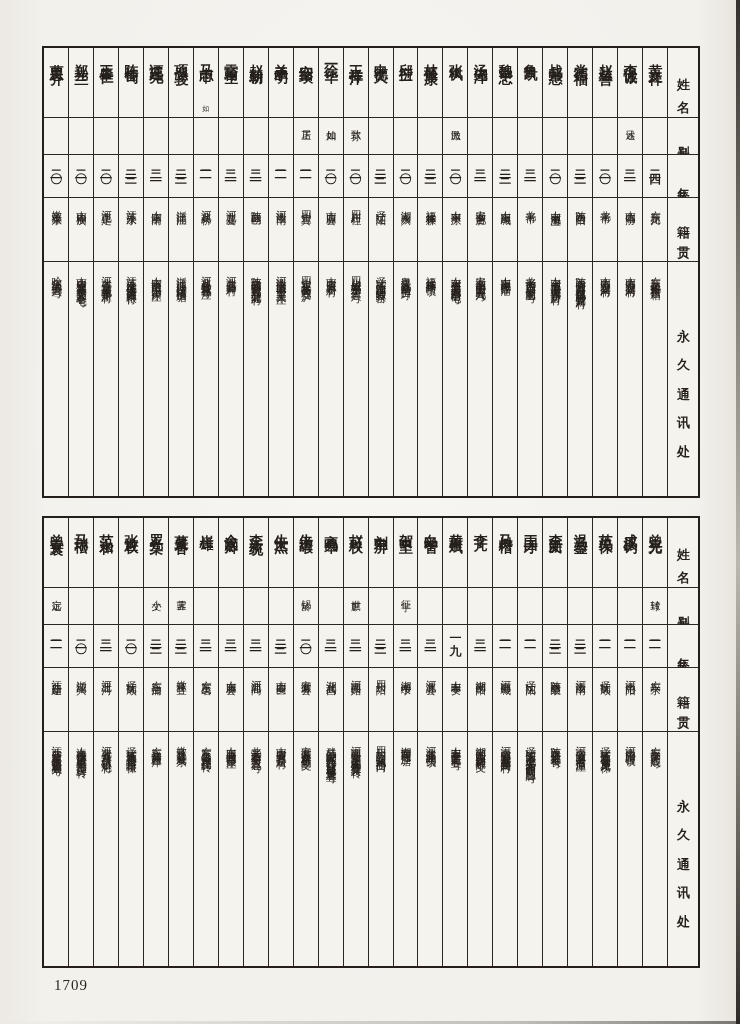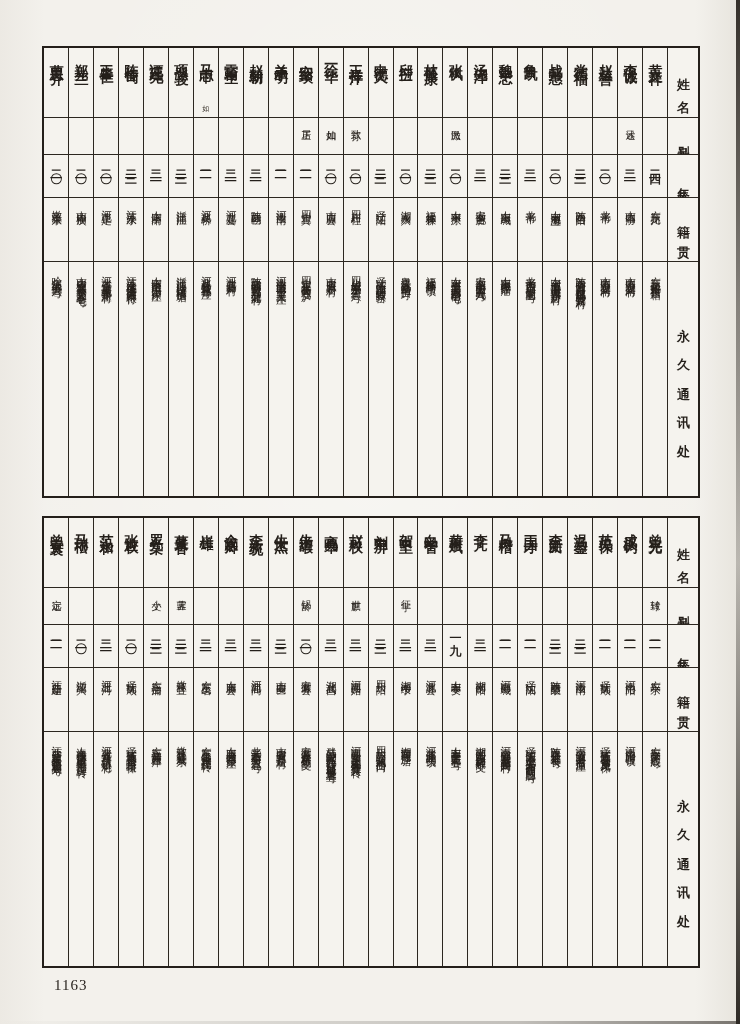--- a/index.html
+++ b/index.html
@@ -992,16 +992,16 @@
     </div>
     <div class="cell c-native">
       <span class="vtxt e-native">江西新建</span>
     </div>
     <div class="cell c-addr">
       <span class="vtxt e-addr">江西省新建县生米镇曾和顺米号</span>
     </div>
   </div>
   </div>
 
-<div class="page-number">1163</div>
+<div class="page-number">1709</div>
 
 <div class="scan-edge-right"></div>
 <div class="scan-edge-bottom"></div>
 
 </body></html>

